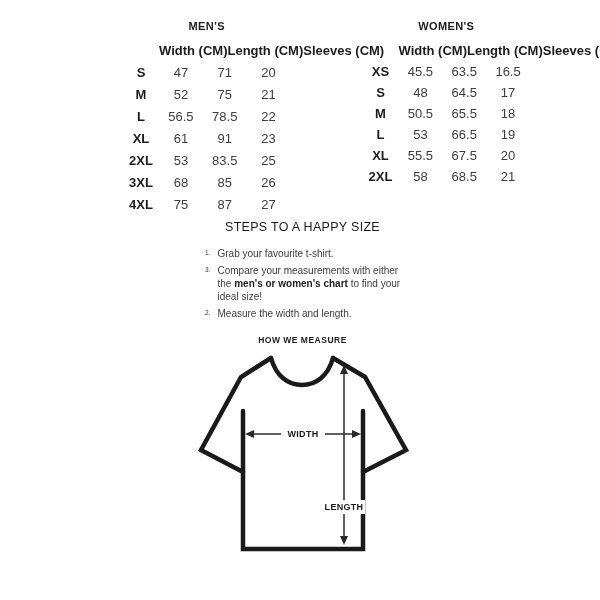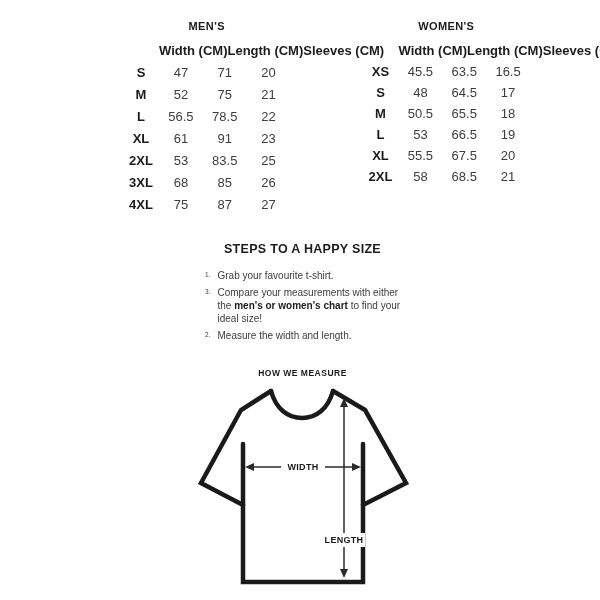--- a/index.html
+++ b/index.html
@@ -15,29 +15,29 @@
 
   .size-table { margin-top:7px; }
   .tr { display:grid; grid-template-columns:36px 1fr 1fr 1fr; align-items:center; height:22px; }
   .tr.body-row { height:22px; }
   .womens .tr.body-row { height:21px; }
   .cell { font-size:13px; color:#3d3d3d; text-align:center; white-space:nowrap; }
   .cell.hdr { font-weight:bold; color:#1c1c1c; }
   .cell.size { font-weight:bold; color:#1c1c1c; }
 
   
-  .steps-title { text-align:center; font-size:12.5px; font-weight:bold; letter-spacing:.3px; margin-top:27px; color:#1c1c1c; }
+  .steps-title { text-align:center; font-size:12.5px; font-weight:normal; letter-spacing:.3px; margin-top:5px; color:#1c1c1c; }
   .steps-list { width:200px; margin:13px auto 0 auto; }
   .step { display:flex; gap:7px; margin-bottom:4px; }
   .step-num { font-size:6.5px; color:#3d3d3d; width:8px; text-align:right; padding-top:2px; flex:none; }
   .step-text { font-size:10px; line-height:13px; color:#3d3d3d; width:185px; }
   .step-text b { color:#1c1c1c; }
 
   
-  .measure-title { text-align:center; font-size:8.5px; font-weight:bold; letter-spacing:.5px; margin-top:26px; color:#1c1c1c; }
+  .measure-title { text-align:center; font-size:8.5px; font-weight:bold; letter-spacing:.5px; margin-top:15px; color:#1c1c1c; }
   .tshirt-wrap { display:flex; justify-content:center; margin-top:5px; }
   .diagram-label { font-family:"Liberation Sans", sans-serif; font-size:9px; font-weight:bold; letter-spacing:.3px; fill:#1a1a1a; }
 </style>
 </head>
 <body>
 
 <div class="page">
 
   <div class="charts">
 

